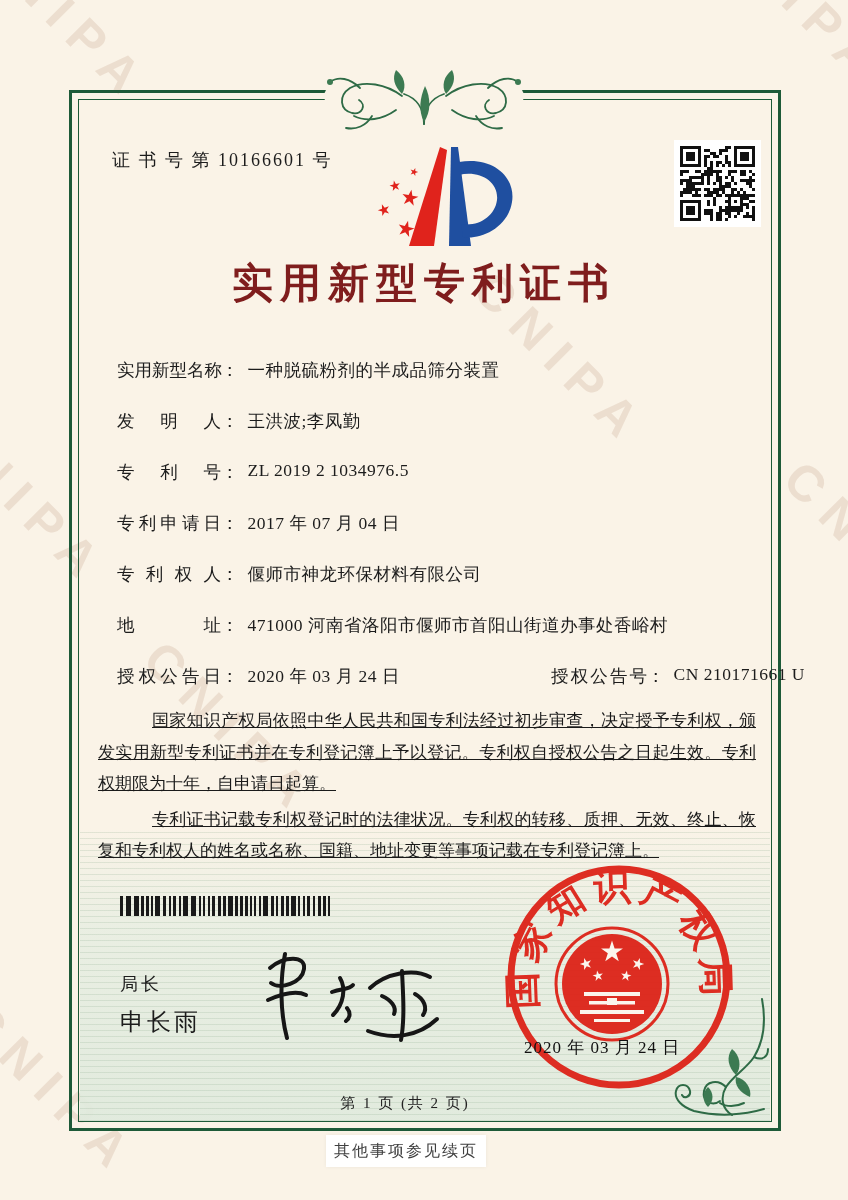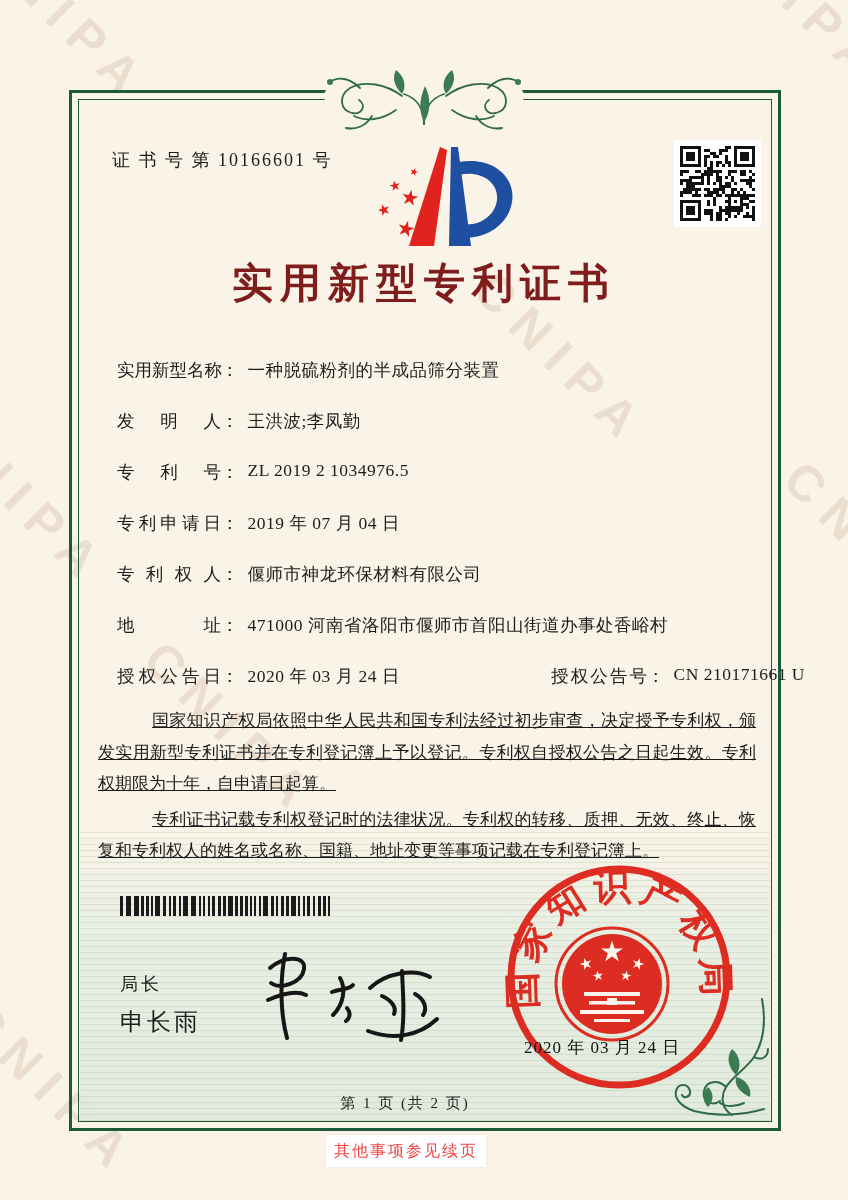--- a/index.html
+++ b/index.html
@@ -55,21 +55,21 @@
   .signature{position:absolute;left:252px;top:938px;width:200px;height:115px;}
   .seal{position:absolute;left:504px;top:862px;width:230px;height:230px;opacity:0.95;}
   .seal-date{
     position:absolute;left:512px;top:1036px;width:180px;text-align:center;
     font-size:17px;color:#111;letter-spacing:1px;white-space:nowrap;
   }
   .page-num{position:absolute;left:0;top:1094px;width:810px;text-align:center;font-size:15px;color:#222;letter-spacing:2px;}
   .continuation{
     position:absolute;left:326px;top:1135px;width:160px;height:32px;background:#ffffff;
     display:flex;align-items:center;justify-content:center;
-    font-size:16px;letter-spacing:2px;color:#ef4444;box-shadow:0 0 4px rgba(0,0,0,0.06);
+    font-size:16px;letter-spacing:2px;color:#404040;box-shadow:0 0 4px rgba(0,0,0,0.06);
   }
 </style>
 </head>
 <body>
 
 <div class="page">
 
   <div class="wm" style="left:-48px;top:-14px;">CNIPA</div>
   <div class="wm" style="left:688px;top:-30px;">CNIPA</div>
   <div class="wm" style="left:450px;top:330px;">CNIPA</div>
@@ -461,21 +461,21 @@
   <div class="frow" style="top:358px;">
     <span class="flabel">实用新型名称</span><span class="fcolon">：</span><span class="fvalue">一种脱硫粉剂的半成品筛分装置</span>
   </div>
   <div class="frow" style="top:409px;">
     <span class="flabel">发明人</span><span class="fcolon">：</span><span class="fvalue">王洪波;李凤勤</span>
   </div>
   <div class="frow" style="top:460px;">
     <span class="flabel">专利号</span><span class="fcolon">：</span><span class="fvalue">ZL 2019 2 1034976.5</span>
   </div>
   <div class="frow" style="top:511px;">
-    <span class="flabel">专利申请日</span><span class="fcolon">：</span><span class="fvalue">2019 年 07 月 04 日</span>
+    <span class="flabel">专利申请日</span><span class="fcolon">：</span><span class="fvalue">2017 年 07 月 04 日</span>
   </div>
   <div class="frow" style="top:562px;">
     <span class="flabel">专利权人</span><span class="fcolon">：</span><span class="fvalue">偃师市神龙环保材料有限公司</span>
   </div>
   <div class="frow" style="top:613px;">
     <span class="flabel">地址</span><span class="fcolon">：</span><span class="fvalue">471000 河南省洛阳市偃师市首阳山街道办事处香峪村</span>
   </div>
   <div class="frow" style="top:664px;width:660px;">
     <span class="flabel">授权公告日</span><span class="fcolon">：</span><span class="fvalue">2020 年 03 月 24 日</span>
     <span class="frow2b">

